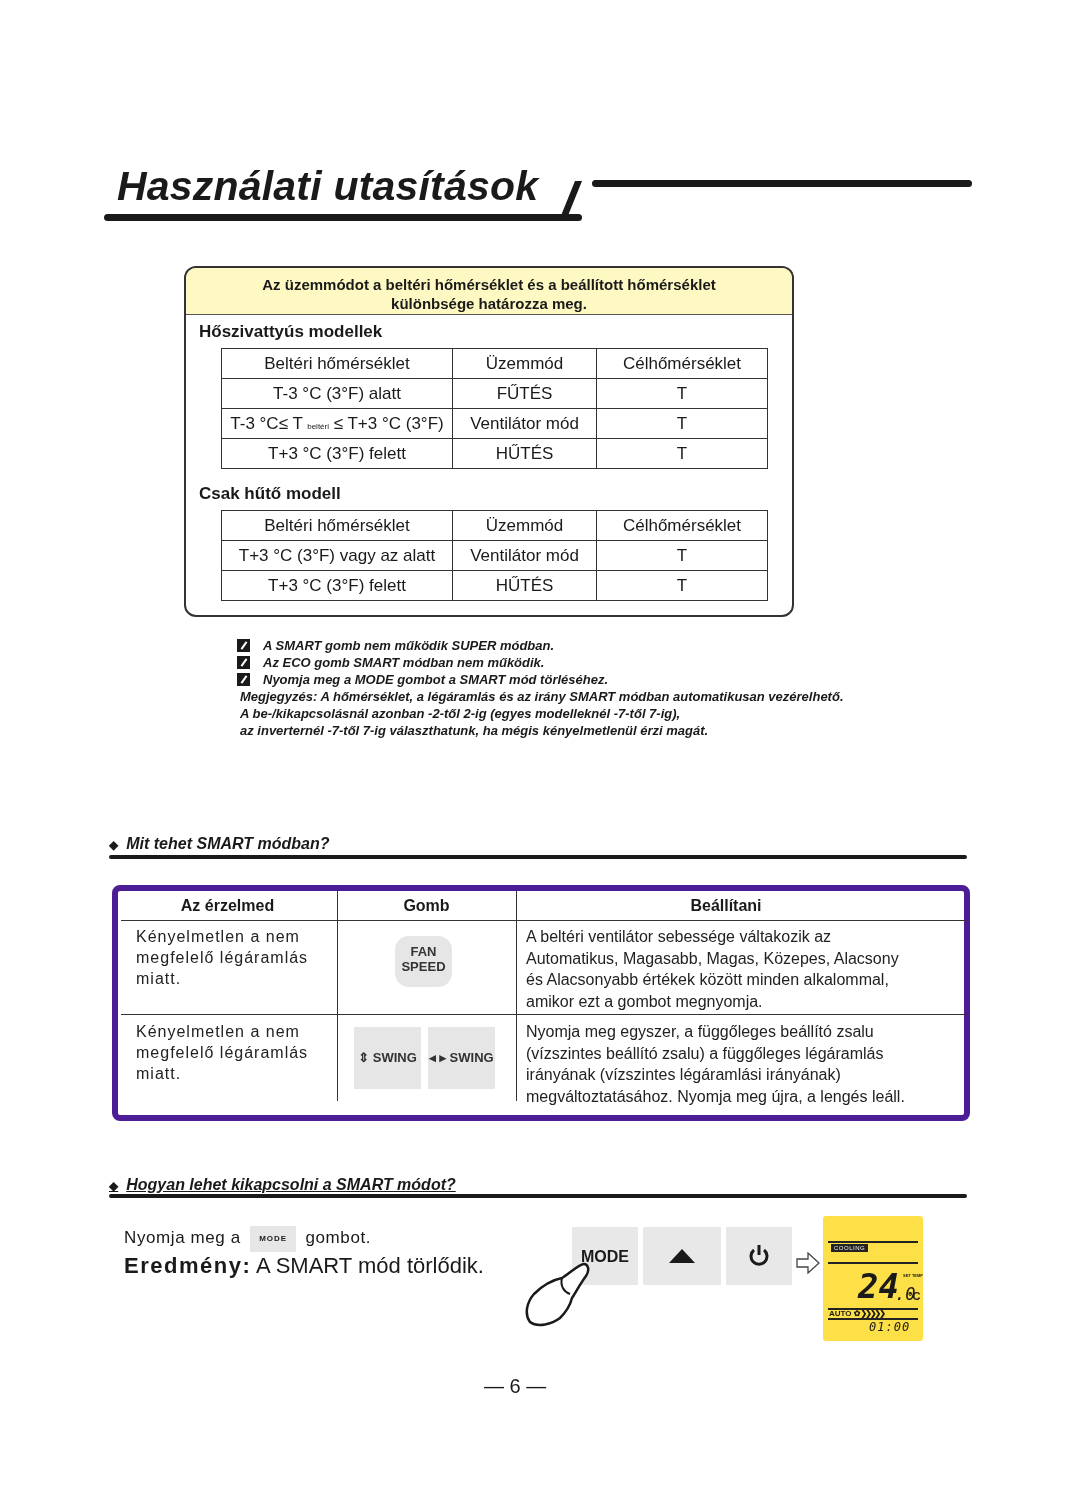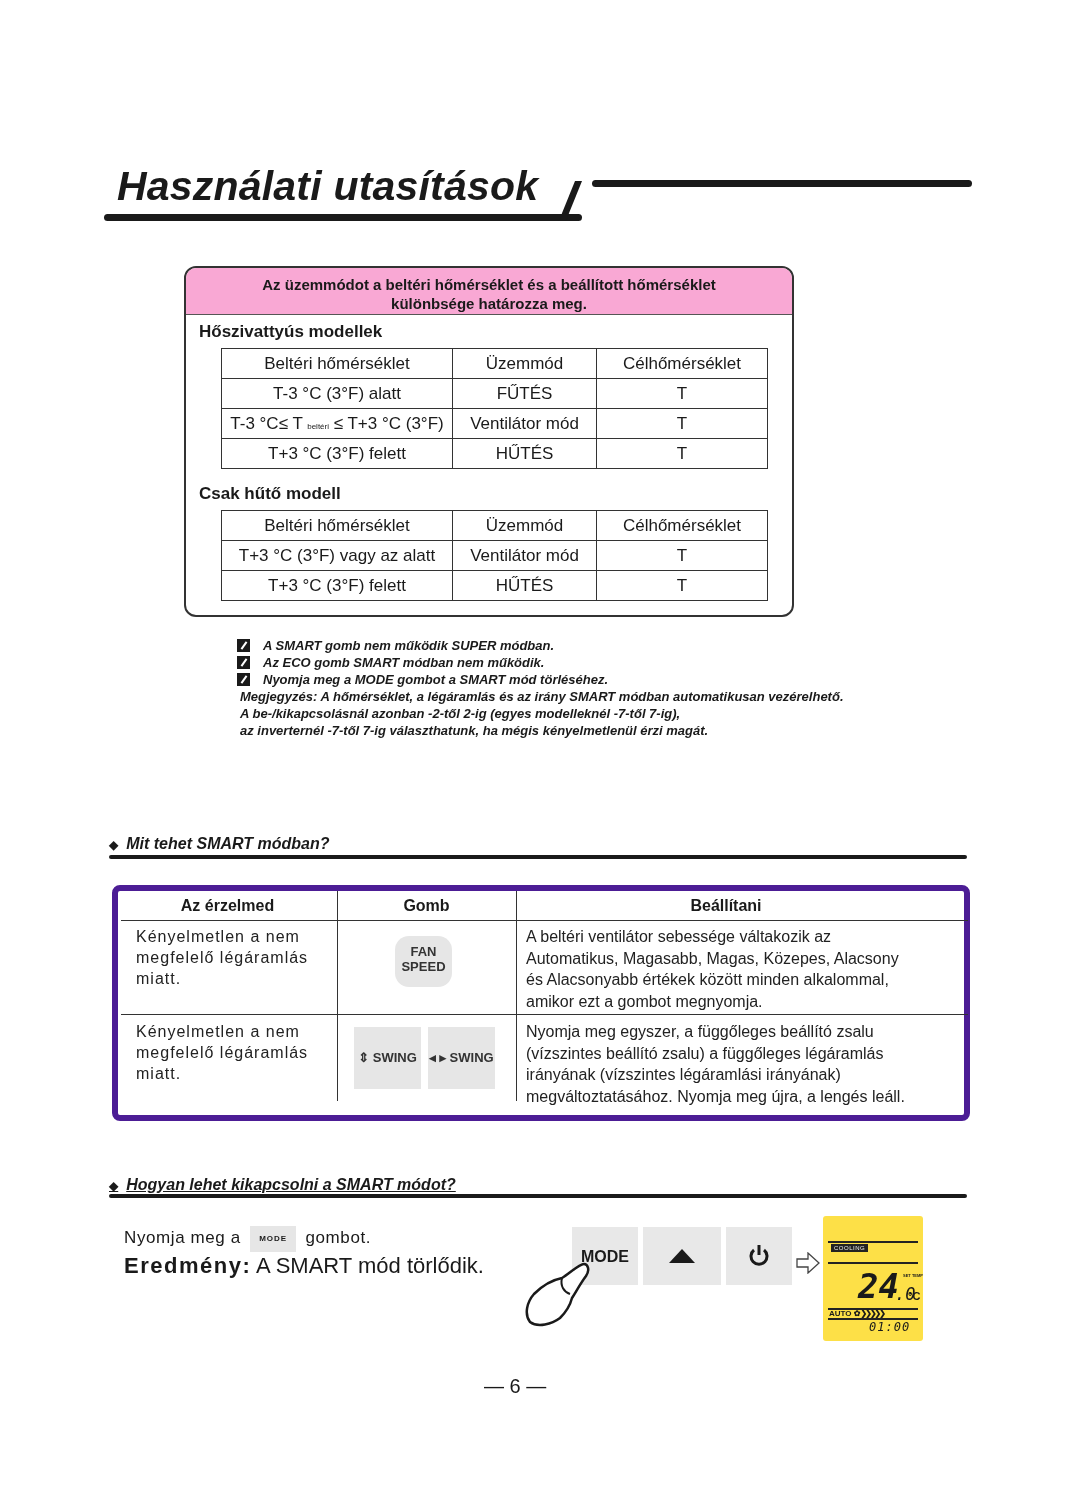--- a/index.html
+++ b/index.html
@@ -7,21 +7,21 @@
   .abs { position:absolute; }
 
   
   .title { left:117px; top:163px; font-size:41px; font-weight:bold; font-style:italic; letter-spacing:0.2px; color:#1a1a1a; }
   .title-line-left { left:104px; top:214px; width:478px; height:7px; background:#1a1a1a; border-radius:4px; }
   .title-line-right { left:592px; top:180px; width:380px; height:7px; background:#1a1a1a; border-radius:4px; }
   .title-slant { left:575px; top:181px; width:7px; height:40px; background:#1a1a1a; transform:skewX(-22deg); transform-origin:top left; }
 
   
   .box1 { left:184px; top:266px; width:606px; height:347px; border:2px solid #333; border-radius:12px; overflow:hidden; }
-  .box1-head { position:absolute; left:0; top:0; right:0; height:47px; background:#f9a8d4; border-bottom:1px solid #555; text-align:center; font-weight:bold; font-size:15px; line-height:19px; padding-top:7px; box-sizing:border-box; }
+  .box1-head { position:absolute; left:0; top:0; right:0; height:47px; background:#fef9c3; border-bottom:1px solid #555; text-align:center; font-weight:bold; font-size:15px; line-height:19px; padding-top:7px; box-sizing:border-box; }
   .sub-h { position:absolute; left:13px; font-weight:bold; font-size:17px; }
   table.t1 { position:absolute; left:35px; border-collapse:collapse; font-size:17px; }
   table.t1 td { border:1px solid #333; text-align:center; height:29px; padding:0; }
   .c1 { width:230px; } .c2 { width:143px; } .c3 { width:170px; }
   .sub { font-size:8px; }
 
   
   .notes { left:237px; top:637px; font-size:13px; font-weight:bold; font-style:italic; line-height:17px; }
   .note-row { display:flex; align-items:center; }
   .chk { display:inline-block; width:13px; height:13px; background:#1a1a1a; margin-right:13px; position:relative; }

